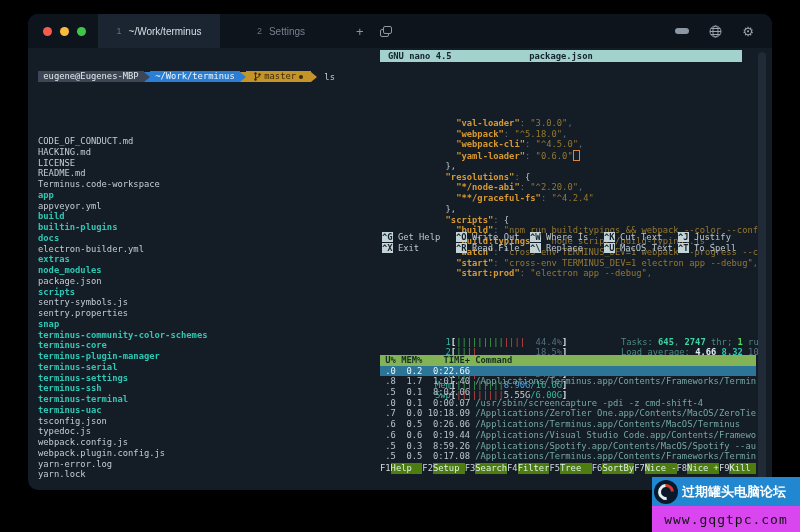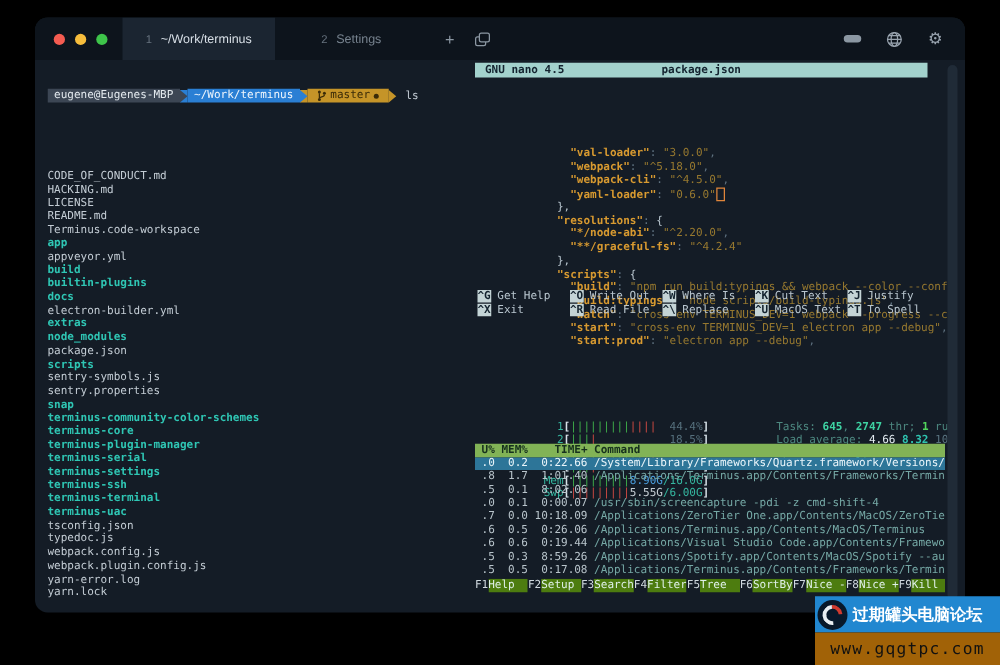--- a/index.html
+++ b/index.html
@@ -71,21 +71,21 @@
   .pct{color:#56707d;}
   .mem-used{color:#4ba0e0;}
   .mem-total{color:#35b7a0;margin-top:36px;}
   .swp-used{color:#c6ced4;}
   .htop-tasks{position:absolute;left:188px;top:233px;white-space:pre;}
   .dim{color:#4d8880;}
   .dim2{color:#5a7480;}
   .b-teal{color:#3ed3a3;font-weight:bold;}
   .b-teal2{color:#2fc4b0;font-weight:bold;}
   .b-green{color:#52d65c;font-weight:bold;}
-  .b-white{color:#e2ebf0;font-weight:normal;}
+  .b-white{color:#e2ebf0;font-weight:bold;}
   .b-cyan{color:#38c5d8;font-weight:bold;}
   .htop-table{position:absolute;left:0;top:305px;right:2px;}
   .prow{display:flex;height:10.7px;white-space:pre;overflow:hidden;}
   .prow.header{background:#82b356;color:#16301d;font-weight:bold;}
   .prow.selected{background:#2d7598;}
   .prow.selected span{color:#eaf5fa;}
   .c-cpu{width:3ch;text-align:right;color:#b8c4cb;flex:none;}
   .c-mem{width:5ch;text-align:right;color:#b8c4cb;flex:none;}
   .c-time{width:9ch;text-align:right;color:#b8c4cb;flex:none;}
   .c-cmd{padding-left:1ch;color:#75a8a5;flex:1;overflow:hidden;white-space:pre;}
@@ -94,21 +94,21 @@
   .fk{display:flex;white-space:pre;}
   .fnum{color:#cfd8de;}
   .flabel{background:#4d7c0f;color:#dff0e8;width:6ch;overflow:hidden;white-space:pre;}
   
   .watermark{position:absolute;left:652px;top:477px;width:148px;height:55px;font-family:"DejaVu Sans",sans-serif;}
   .wm-top{height:29px;background:#2187d0;display:flex;align-items:center;gap:4px;}
   .wm-logo{width:24px;height:24px;border-radius:50%;background:#08192b;margin-left:2px;position:relative;flex:none;}
   .wm-logo::before{content:"";position:absolute;inset:4px;border-radius:50%;border:3px solid #e8eef2;
                    border-top-color:#d03a2f;border-right-color:transparent;transform:rotate(40deg);}
   .wm-forum{color:#fff;font-size:13px;font-weight:bold;white-space:nowrap;}
-  .wm-bottom{height:26px;background:#a16207;color:#111;display:flex;align-items:center;justify-content:center;
+  .wm-bottom{height:26px;background:#d946ef;color:#111;display:flex;align-items:center;justify-content:center;
              font-family:"DejaVu Sans Mono",monospace;font-size:13px;letter-spacing:1px;}
 </style>
 </head>
 <body>
 
 <div class="stage">
   <div class="window">
 
     <div class="tabbar">
       <div class="traffic">
@@ -237,21 +237,20 @@
           <span class="c-mem">MEM%</span>
           <span class="c-time">TIME+</span>
           <span class="c-cmd">Command</span>
         </div>
         <div>
 
         <div class="prow selected">
               <span class="c-cpu">.0</span>
               <span class="c-mem">0.2</span>
               <span class="c-time">0:22.66</span>
-              <span class="c-cmd">/System/Library/Frameworks/Quartz.framework/Versions/</span>
             </div>
             <div class="prow">
               <span class="c-cpu">.8</span>
               <span class="c-mem">1.7</span>
               <span class="c-time">1:01.40</span>
               <span class="c-cmd">/Applications/Terminus.app/Contents/Frameworks/Termin</span>
             </div>
             <div class="prow">
               <span class="c-cpu">.5</span>
               <span class="c-mem">0.1</span>

